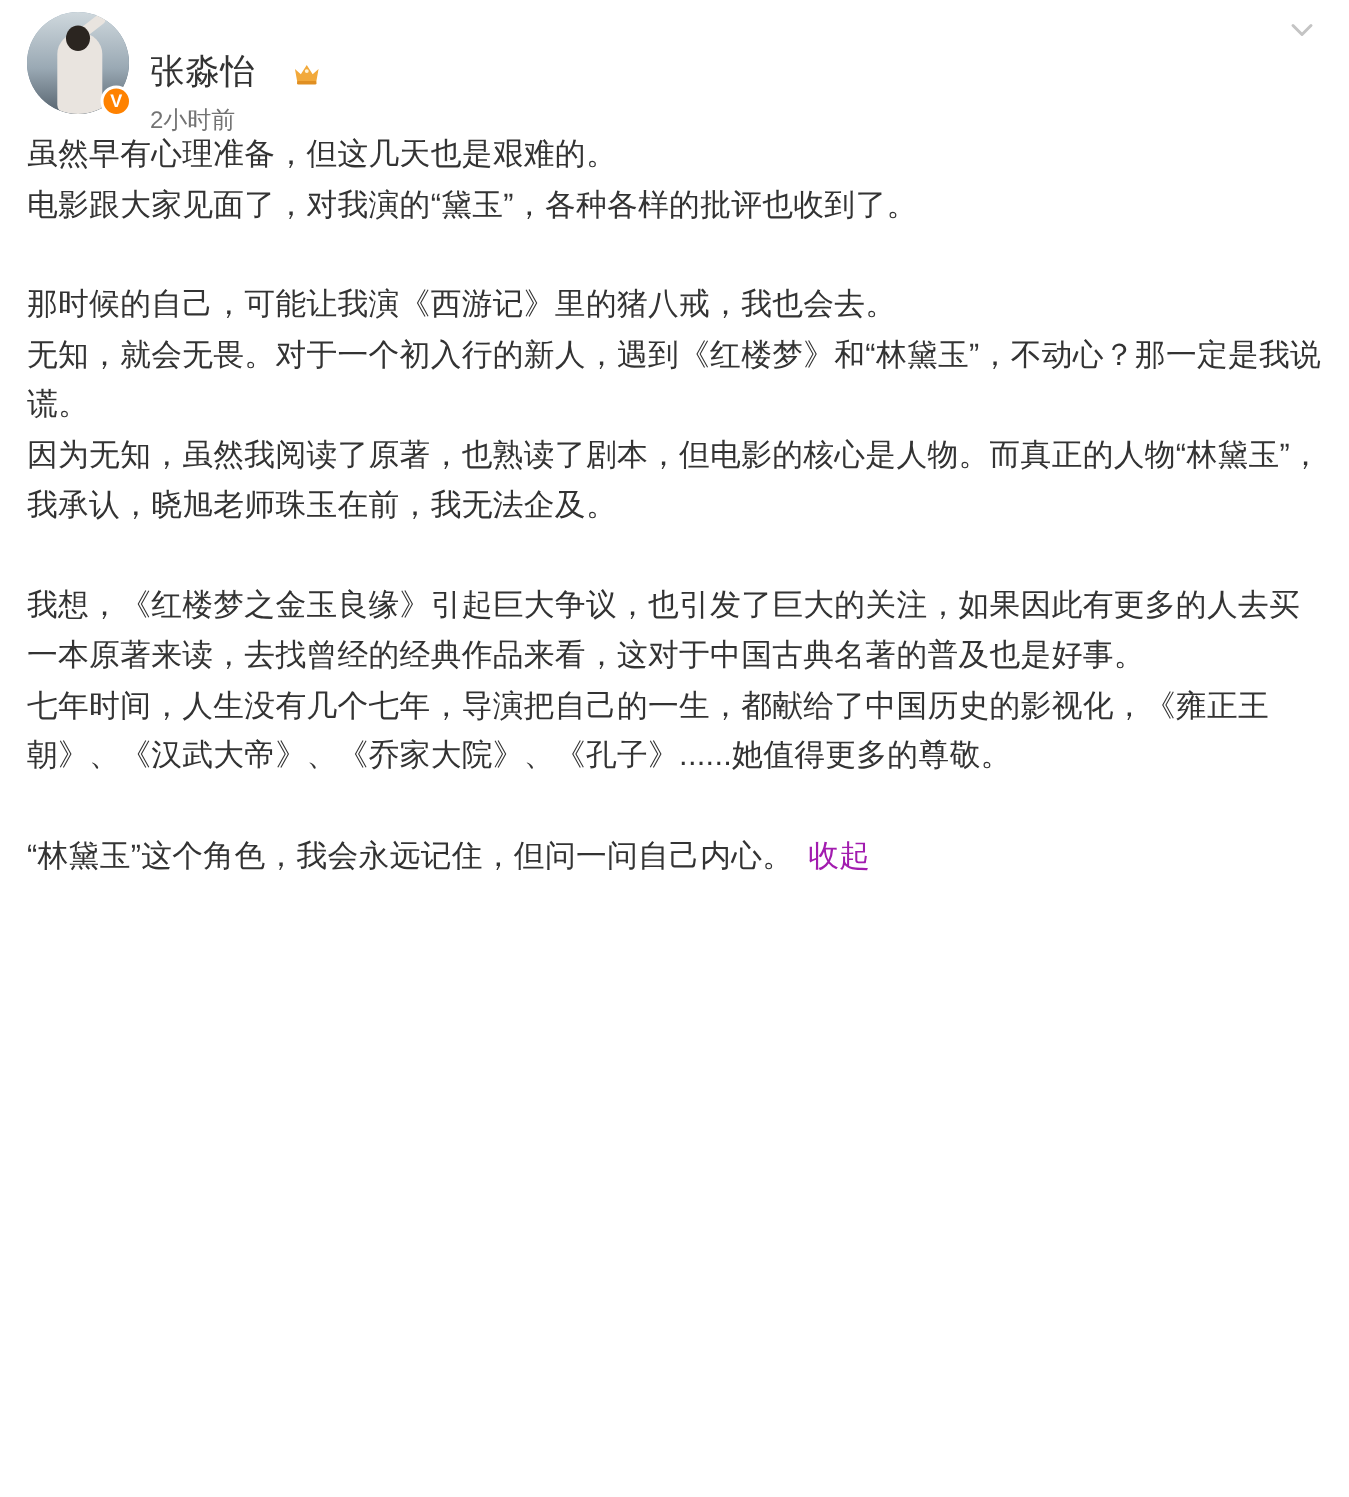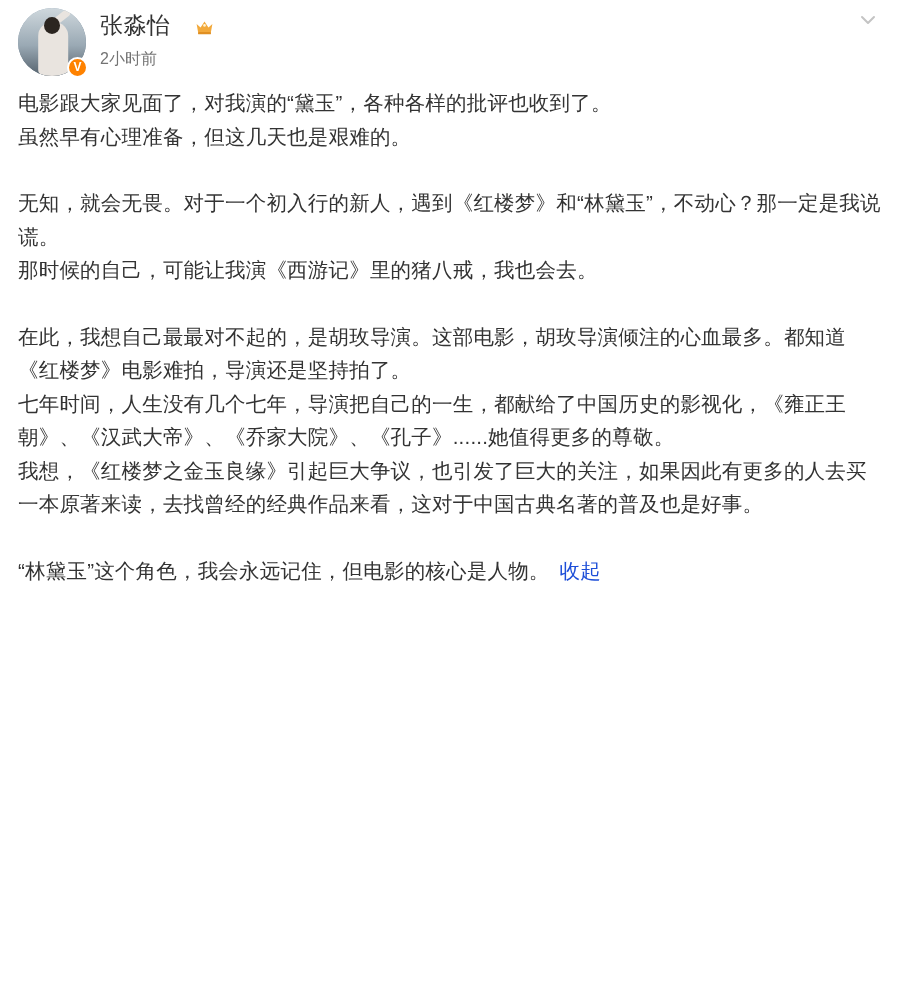--- a/index.html
+++ b/index.html
@@ -97,20 +97,21 @@
   }
   .head-text {
     flex: 1 1 auto;
     padding-top: 2px;
     min-width: 0;
   }
   .name-row {
     display: flex;
     align-items: center;
     gap: 23px;
+    margin-top: 22px;
   }
   .username {
     font-size: 23px;
     line-height: 30px;
     color: #333333;
     font-weight: normal;
     letter-spacing: 0.5px;
   }
   .crown-icon {
     display: inline-block;
@@ -145,21 +146,21 @@
     letter-spacing: 0.2px;
     word-break: break-all;
   }
   .para {
     margin: 0;
   }
   .para-gap {
     height: 33px;
   }
   .collapse-link {
-    color: #1d4ed8;
+    color: #a21caf;
     cursor: pointer;
     margin-left: 10px;
     font-size: 20.5px;
   }
 </style>
 </head>
 <body>
 
 <div class="post">
 
@@ -190,26 +191,26 @@
     </div>
 
     <div class="more-icon">
       <svg viewBox="0 0 20 20" width="20" height="20" aria-hidden="true">
         <path d="M4 7l6 6 6-6" fill="none" stroke="#c4c4c4" stroke-width="2" stroke-linecap="round" stroke-linejoin="round"></path>
       </svg>
     </div>
   </div>
 
   <div class="post-body">
+    <p class="para">虽然早有心理准备，但这几天也是艰难的。</p>
     <p class="para">电影跟大家见面了，对我演的“黛玉”，各种各样的批评也收到了。</p>
-    <p class="para">虽然早有心理准备，但这几天也是艰难的。</p>
     <div class="para-gap"></div>
+    <p class="para">那时候的自己，可能让我演《西游记》里的猪八戒，我也会去。</p>
     <p class="para">无知，就会无畏。对于一个初入行的新人，遇到《红楼梦》和“林黛玉”，不动心？那一定是我说谎。</p>
-    <p class="para">那时候的自己，可能让我演《西游记》里的猪八戒，我也会去。</p>
+    <p class="para">因为无知，虽然我阅读了原著，也熟读了剧本，但电影的核心是人物。而真正的人物“林黛玉”，我承认，晓旭老师珠玉在前，我无法企及。</p>
     <div class="para-gap"></div>
-    <p class="para">在此，我想自己最最对不起的，是胡玫导演。这部电影，胡玫导演倾注的心血最多。都知道《红楼梦》电影难拍，导演还是坚持拍了。</p>
+    <p class="para">我想，《红楼梦之金玉良缘》引起巨大争议，也引发了巨大的关注，如果因此有更多的人去买一本原著来读，去找曾经的经典作品来看，这对于中国古典名著的普及也是好事。</p>
     <p class="para">七年时间，人生没有几个七年，导演把自己的一生，都献给了中国历史的影视化，《雍正王朝》、《汉武大帝》、《乔家大院》、《孔子》......她值得更多的尊敬。</p>
-    <p class="para">我想，《红楼梦之金玉良缘》引起巨大争议，也引发了巨大的关注，如果因此有更多的人去买一本原著来读，去找曾经的经典作品来看，这对于中国古典名著的普及也是好事。</p>
     <div class="para-gap"></div>
-    <p class="para"><span>“林黛玉”这个角色，我会永远记住，但电影的核心是人物。</span><span class="collapse-link">收起</span></p>
+    <p class="para"><span>“林黛玉”这个角色，我会永远记住，但问一问自己内心。</span><span class="collapse-link">收起</span></p>
   </div>
 
 </div>
 
 </body></html>

